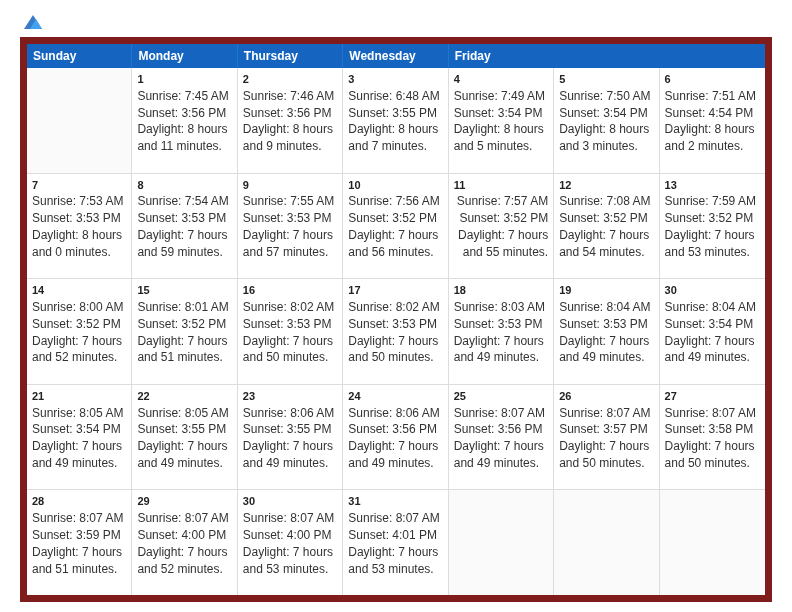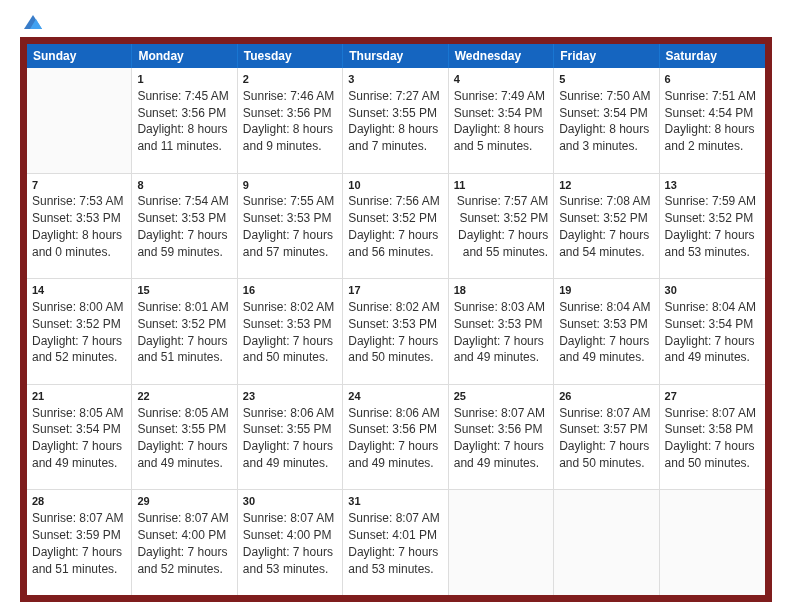--- a/index.html
+++ b/index.html
@@ -129,46 +129,44 @@
     <div class="title-block">
       <div class="month-title"></div>
       <div class="location"></div>
     </div>
   </div>
 
   <div class="calendar">
     <div class="cal-header">
     <div class="cal-header-cell">Sunday</div>
         <div class="cal-header-cell">Monday</div>
-        <div class="cal-header-cell">Tuesday</div>
         <div class="cal-header-cell">Thursday</div>
         <div class="cal-header-cell">Wednesday</div>
         <div class="cal-header-cell">Friday</div>
-        <div class="cal-header-cell">Saturday</div>
       </div>
     <div class="cal-body">
     <div class="cal-row">
           <div class="cal-cell empty"></div>
           <div class="cal-cell">
             <span class="day-num">1</span>
             <div class="cell-text" style="white-space: pre-line;">Sunrise: 7:45 AM
 Sunset: 3:56 PM
 Daylight: 8 hours
 and 11 minutes.</div>
           </div>
           <div class="cal-cell">
             <span class="day-num">2</span>
             <div class="cell-text" style="white-space: pre-line;">Sunrise: 7:46 AM
 Sunset: 3:56 PM
 Daylight: 8 hours
 and 9 minutes.</div>
           </div>
           <div class="cal-cell">
             <span class="day-num">3</span>
-            <div class="cell-text" style="white-space: pre-line;">Sunrise: 7:27 AM
+            <div class="cell-text" style="white-space: pre-line;">Sunrise: 6:48 AM
 Sunset: 3:55 PM
 Daylight: 8 hours
 and 7 minutes.</div>
           </div>
           <div class="cal-cell">
             <span class="day-num">4</span>
             <div class="cell-text" style="white-space: pre-line;">Sunrise: 7:49 AM
 Sunset: 3:54 PM
 Daylight: 8 hours
 and 5 minutes.</div>

